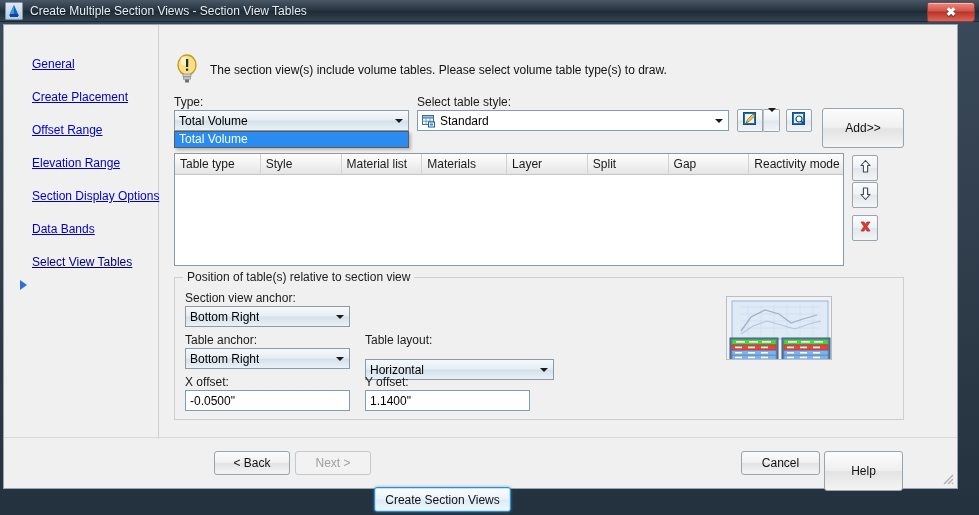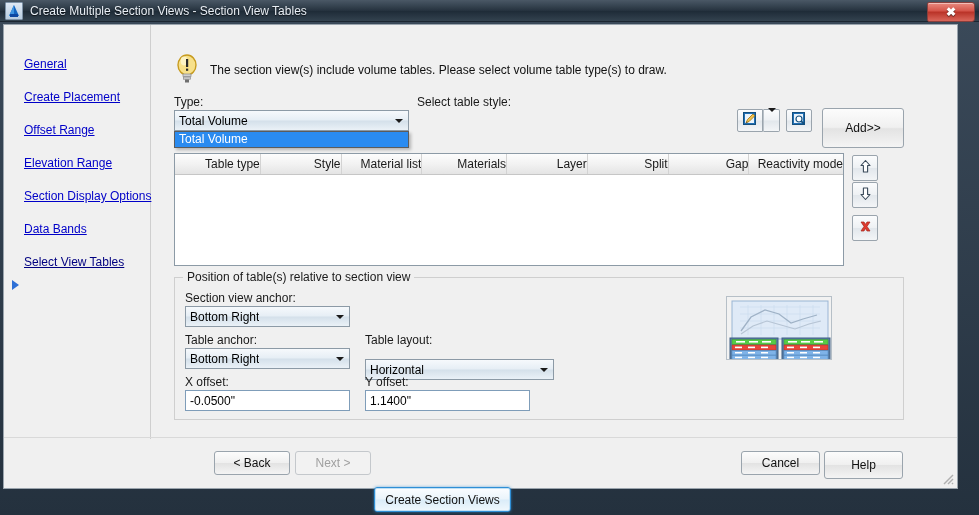--- a/index.html
+++ b/index.html
@@ -62,21 +62,21 @@
   #dialog {
     position: absolute; left: 3px; top: 24px;
     width: 955px; height: 465px;
     background: #f0f0f0;
     border: 1px solid #9aa4ad;
     box-sizing: border-box;
   }
 
   
   #leftnav {
-    position: absolute; left: 0; top: 0; width: 147px; height: 414px;
+    position: absolute; left: 8px; top: 0; width: 147px; height: 414px;
     box-sizing: border-box;
     border-right: 1px solid #cfcfcf;
     background: #f0f0f0;
   }
   .nav-item {
     position: absolute; left: 20px;
     font-size: 12px; color: #0000c8;
     text-decoration: underline;
     white-space: nowrap;
     cursor: pointer;
@@ -178,21 +178,20 @@
     margin-top: 37px;
   }
 
   
   #listview {
     position: absolute;
     border: 1px solid #8c9aa6;
     background: #ffffff;
     box-sizing: border-box;
     overflow: hidden;
-    text-align: right;
   }
   #listview .hdr {
     display: flex; height: 20px;
     background: linear-gradient(180deg,#fdfdfd 0%, #f1f1f1 55%, #e4e4e4 100%);
     border-bottom: 1px solid #c6c6c6;
   }
   #listview .hdr .cell {
     font-size: 12px; color: #1a1a1a;
     line-height: 20px; padding-left: 5px;
     border-right: 1px solid #d3d3d3;
@@ -296,20 +295,37 @@
         <span class="cb-arrow">
             <i class="tri-down"></i>
           </span>
       </div>
 
       <div id="type-dropdown" style="left:22px; top:106px; width:235px;">
         <div class="opt sel">Total Volume</div>
       </div>
 
       <div class="field-label" style="left:265px; top:70px">Select table style:</div>
+      <div class="combo white" style="left:265px; top:85px; width:312px;">
+        <span style="display:flex;align-items:center;padding-left:4px">
+          <svg width="14" height="14" viewBox="0 0 14 14">
+            <rect x="0.5" y="1.5" width="11" height="9" fill="#ffffff" stroke="#3a6e9e"></rect>
+            <rect x="0.5" y="1.5" width="11" height="2.5" fill="#9cc3e0" stroke="#3a6e9e"></rect>
+            <line x1="4" y1="4" x2="4" y2="10.5" stroke="#6f9fc4"></line>
+            <line x1="8" y1="4" x2="8" y2="10.5" stroke="#6f9fc4"></line>
+            <line x1="0.5" y1="7.2" x2="11.5" y2="7.2" stroke="#6f9fc4"></line>
+            <rect x="6.5" y="8" width="6" height="5" fill="#ffffff" stroke="#1b5aa0"></rect>
+            <rect x="8" y="9.5" width="3" height="2" fill="#2f8fd6"></rect>
+          </svg>
+        </span>
+        <span class="cb-text">Standard</span>
+        <span class="cb-arrow">
+            <i class="tri-down"></i>
+          </span>
+      </div>
 
       <div class="iconbtn" style="left:585px; top:84px; width:26px; height:23px; border-radius:2px 0 0 2px">
         <span>
           <svg width="16" height="16" viewBox="0 0 16 16">
             <rect x="1.5" y="1.5" width="12" height="12" fill="#1f6fb5" stroke="#14507f"></rect>
             <rect x="3" y="3" width="9" height="9" fill="#eaf3fb"></rect>
             <path d="M4 12 L5.5 8.5 L11 3 L12.8 4.8 L7.3 10.3 Z" fill="#f2c14e" stroke="#9a7312" stroke-width="0.8"></path>
             <path d="M4 12 L5.5 11.3 L4.7 10.5 Z" fill="#444"></path>
           </svg>
         </span>
@@ -464,21 +480,21 @@
         </div>
       </div>
 
     </div>
 
     <div id="btnbar">
       <div class="pushbtn" style="left:210px; top:13px; width:76px; height:24px">&lt; Back</div>
       <div class="pushbtn disabled" style="left:291px; top:13px; width:76px; height:24px">Next &gt;</div>
       <div class="pushbtn default" style="left:370px; top:12px; width:137px; height:25px">Create Section Views</div>
       <div class="pushbtn" style="left:737px; top:13px; width:79px; height:24px">Cancel</div>
-      <div class="pushbtn" style="left:820px; top:13px; width:79px; height:28px">Help</div>
+      <div class="pushbtn" style="left:820px; top:13px; width:79px; height:40px">Help</div>
     </div>
 
     <div id="grip">
       <svg width="14" height="14" viewBox="0 0 14 14">
         <g stroke="#b0b0b0" stroke-width="1.4">
           <line x1="13" y1="4" x2="4" y2="13"></line>
           <line x1="13" y1="8" x2="8" y2="13"></line>
           <line x1="13" y1="12" x2="12" y2="13"></line>
         </g>
       </svg>

